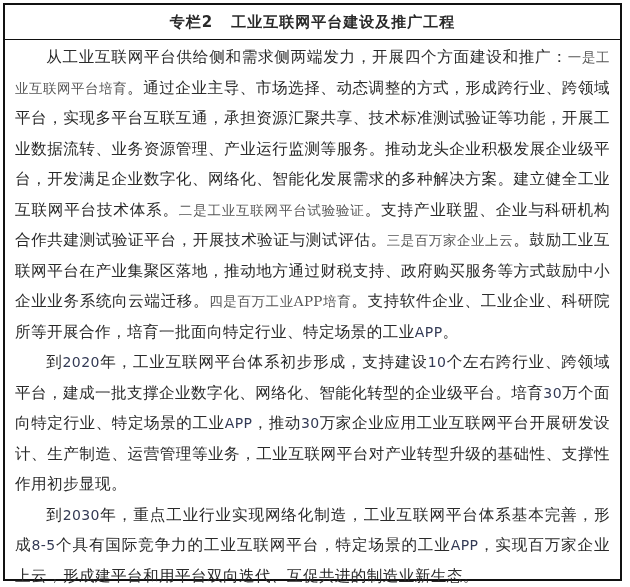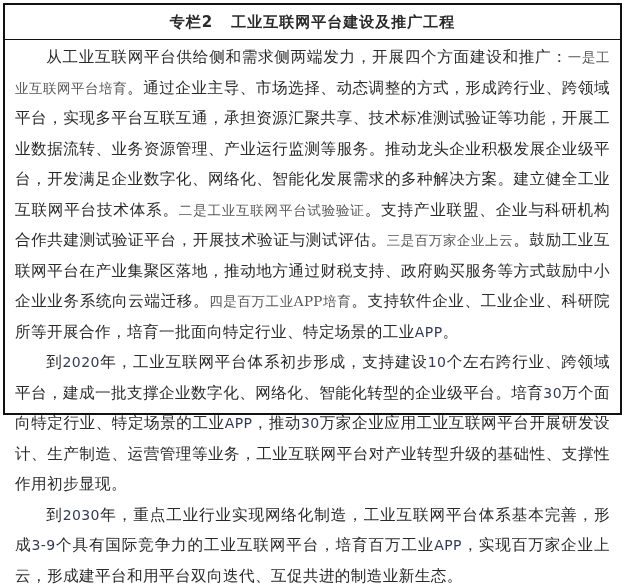--- a/index.html
+++ b/index.html
@@ -1,32 +1,32 @@
 <!DOCTYPE html>
 <html><head>
 <meta charset="utf-8">
 <style>
   html, body { margin: 0; padding: 0; background: #ffffff; }
   body { width: 630px; height: 587px; position: relative; overflow: hidden;
          font-family: "DejaVu Sans", "Liberation Sans", sans-serif; color: #222; }
-  .box { position: absolute; left: 3px; top: 3px; width: 619px; height: 412px;
+  .box { position: absolute; left: 3px; top: 3px; width: 619px; height: 578px;
          border: 2px solid #111; box-sizing: border-box; }
   .head { height: 34px; border-bottom: 1.5px solid #111; text-align: center;
           font-weight: bold; font-size: 15px; line-height: 34px; color: #2a2a2a; letter-spacing: 1px; }
   .head .gap { display: inline-block; width: 18px; }
   .content { padding: 2px 10px 0 10px; font-size: 15.6px; line-height: 30.5px; color: #2a2a2a; letter-spacing: 0.4px; }
   .content p { margin: 0; text-indent: 2em; text-align: justify; }
   .em { font-family: "DejaVu Serif", "Liberation Serif", serif; font-size: 13.5px; color: #555; }
   .num { color: #333a55; font-size: 14px; }
 </style>
 </head>
 <body>
 
 <div class="box">
   <div class="head">
     <span>专栏2</span><span class="gap"></span><span>工业互联网平台建设及推广工程</span>
   </div>
   <div class="content">
     <p><span class="txt">从工业互联网平台供给侧和需求侧两端发力，开展四个方面建设和推广：</span><span class="em">一是工业互联网平台培育</span><span class="txt">。通过企业主导、市场选择、动态调整的方式，形成跨行业、跨领域平台，实现多平台互联互通，承担资源汇聚共享、技术标准测试验证等功能，开展工业数据流转、业务资源管理、产业运行监测等服务。推动龙头企业积极发展企业级平台，开发满足企业数字化、网络化、智能化发展需求的多种解决方案。建立健全工业互联网平台技术体系。</span><span class="em">二是工业互联网平台试验验证</span><span class="txt">。支持产业联盟、企业与科研机构合作共建测试验证平台，开展技术验证与测试评估。</span><span class="em">三是百万家企业上云</span><span class="txt">。鼓励工业互联网平台在产业集聚区落地，推动地方通过财税支持、政府购买服务等方式鼓励中小企业业务系统向云端迁移。</span><span class="em">四是百万工业APP培育</span><span class="txt">。支持软件企业、工业企业、科研院所等开展合作，培育一批面向特定行业、特定场景的工业</span><span class="num">APP</span><span class="txt">。</span></p>
     <p><span class="txt">到</span><span class="num">2020</span><span class="txt">年，工业互联网平台体系初步形成，支持建设</span><span class="num">10</span><span class="txt">个左右跨行业、跨领域平台，建成一批支撑企业数字化、网络化、智能化转型的企业级平台。培育</span><span class="num">30</span><span class="txt">万个面向特定行业、特定场景的工业</span><span class="num">APP</span><span class="txt">，推动</span><span class="num">30</span><span class="txt">万家企业应用工业互联网平台开展研发设计、生产制造、运营管理等业务，工业互联网平台对产业转型升级的基础性、支撑性作用初步显现。</span></p>
-    <p><span class="txt">到</span><span class="num">2030</span><span class="txt">年，重点工业行业实现网络化制造，工业互联网平台体系基本完善，形成</span><span class="num">3-9</span><span class="txt">个具有国际竞争力的工业互联网平台，培育百万工业</span><span class="num">APP</span><span class="txt">，实现百万家企业上云，形成建平台和用平台双向迭代、互促共进的制造业新生态。</span></p>
+    <p><span class="txt">到</span><span class="num">2030</span><span class="txt">年，重点工业行业实现网络化制造，工业互联网平台体系基本完善，形成</span><span class="num">8-5</span><span class="txt">个具有国际竞争力的工业互联网平台，特定场景的工业</span><span class="num">APP</span><span class="txt">，实现百万家企业上云，形成建平台和用平台双向迭代、互促共进的制造业新生态。</span></p>
   </div>
 </div>
 
 </body></html>

